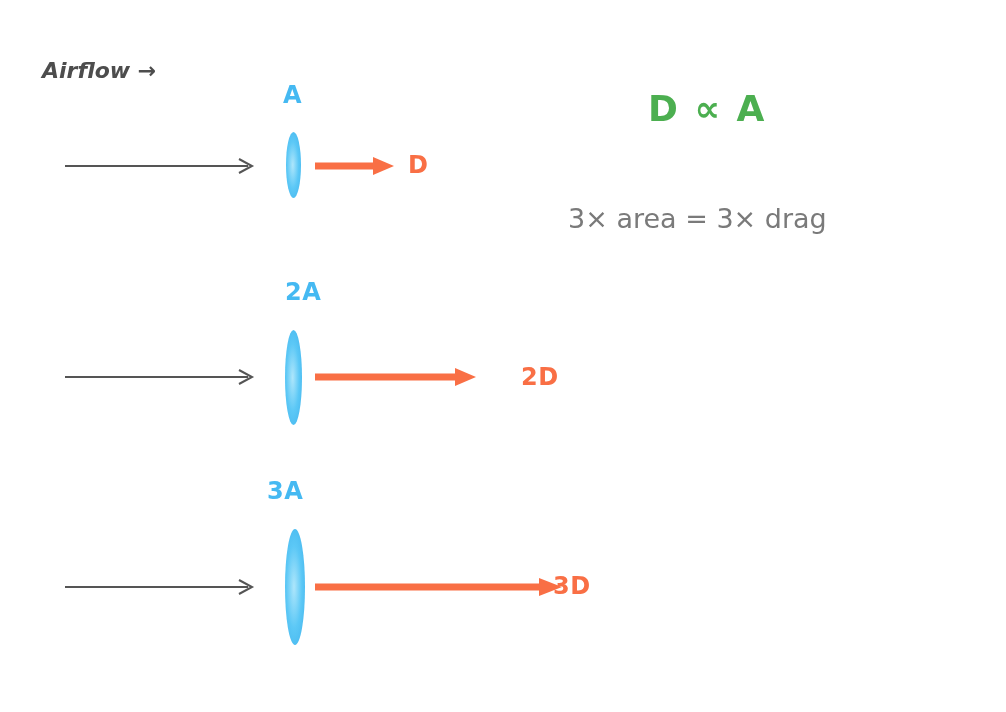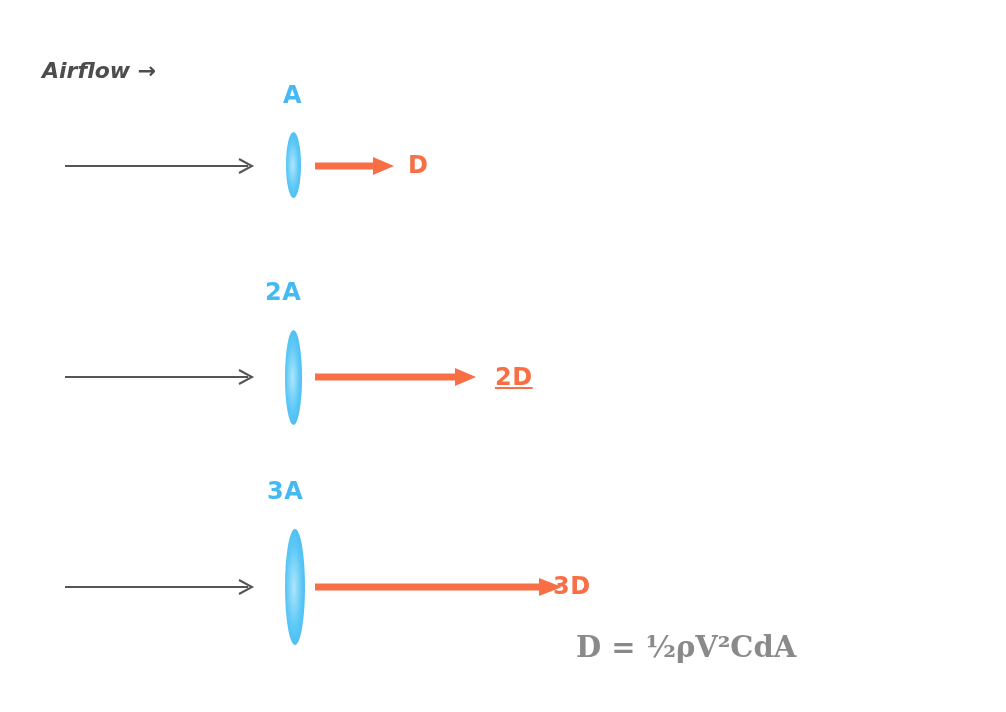--- a/index.html
+++ b/index.html
@@ -51,55 +51,56 @@
     background: radial-gradient(ellipse at 45% 50%, #aee6fb 0%, #5cc8f6 50%, #3fb2ec 100%);
   }
 </style>
 </head>
 <body>
 
 <div class="canvas">
 
   <div class="abs airflow-label" style="left:42px; top:58px;">Airflow →</div>
 
+  <div class="abs eq-prop" style="left:648px; top:88px;">D ∝ A</div>
 
+  <div class="abs eq-relation" style="left:568px; top:203px;">3× area = 3× drag</div>
 
-  <div class="abs eq-formula" style="left:576px; top:630px;">D = ½ρV²CdA</div>
 
   <div class="abs area-label" style="left:283px; top:81px;">A</div>
 
   <svg class="abs" style="left:62px; top:156px;" width="200" height="20">
     <line x1="3" y1="10" x2="186" y2="10" stroke="#555555" stroke-width="2"></line>
     <polyline points="177,3 190,10 177,17" fill="none" stroke="#555555" stroke-width="2"></polyline>
   </svg>
 
   <div class="abs disk" style="left:286px; top:132px; width:15px; height:66px;"></div>
 
   <svg class="abs" style="left:315px; top:154px;" width="82" height="24">
     <line x1="0" y1="12" x2="60" y2="12" stroke="#f96f45" stroke-width="7"></line>
     <polygon points="58,3 79,12 58,21" fill="#f96f45"></polygon>
   </svg>
 
   <div class="abs drag-label" style="left:408px; top:151px;">D</div>
 
-  <div class="abs area-label" style="left:265px; top:278px;">2A</div>
+  <div class="abs area-label" style="left:285px; top:278px;">2A</div>
 
   <svg class="abs" style="left:62px; top:367px;" width="200" height="20">
     <line x1="3" y1="10" x2="186" y2="10" stroke="#555555" stroke-width="2"></line>
     <polyline points="177,3 190,10 177,17" fill="none" stroke="#555555" stroke-width="2"></polyline>
   </svg>
 
   <div class="abs disk" style="left:285px; top:330px; width:17px; height:95px;"></div>
 
   <svg class="abs" style="left:315px; top:365px;" width="164" height="24">
     <line x1="0" y1="12" x2="142" y2="12" stroke="#f96f45" stroke-width="7"></line>
     <polygon points="140,3 161,12 140,21" fill="#f96f45"></polygon>
   </svg>
 
-  <div class="abs drag-label" style="left:495px; top:363px;text-decoration:underline;">2D</div>
+  <div class="abs drag-label" style="left:521px; top:363px;">2D</div>
 
   <div class="abs area-label" style="left:267px; top:477px;">3A</div>
 
   <svg class="abs" style="left:62px; top:577px;" width="200" height="20">
     <line x1="3" y1="10" x2="186" y2="10" stroke="#555555" stroke-width="2"></line>
     <polyline points="177,3 190,10 177,17" fill="none" stroke="#555555" stroke-width="2"></polyline>
   </svg>
 
   <div class="abs disk" style="left:285px; top:529px; width:20px; height:116px;"></div>
 

